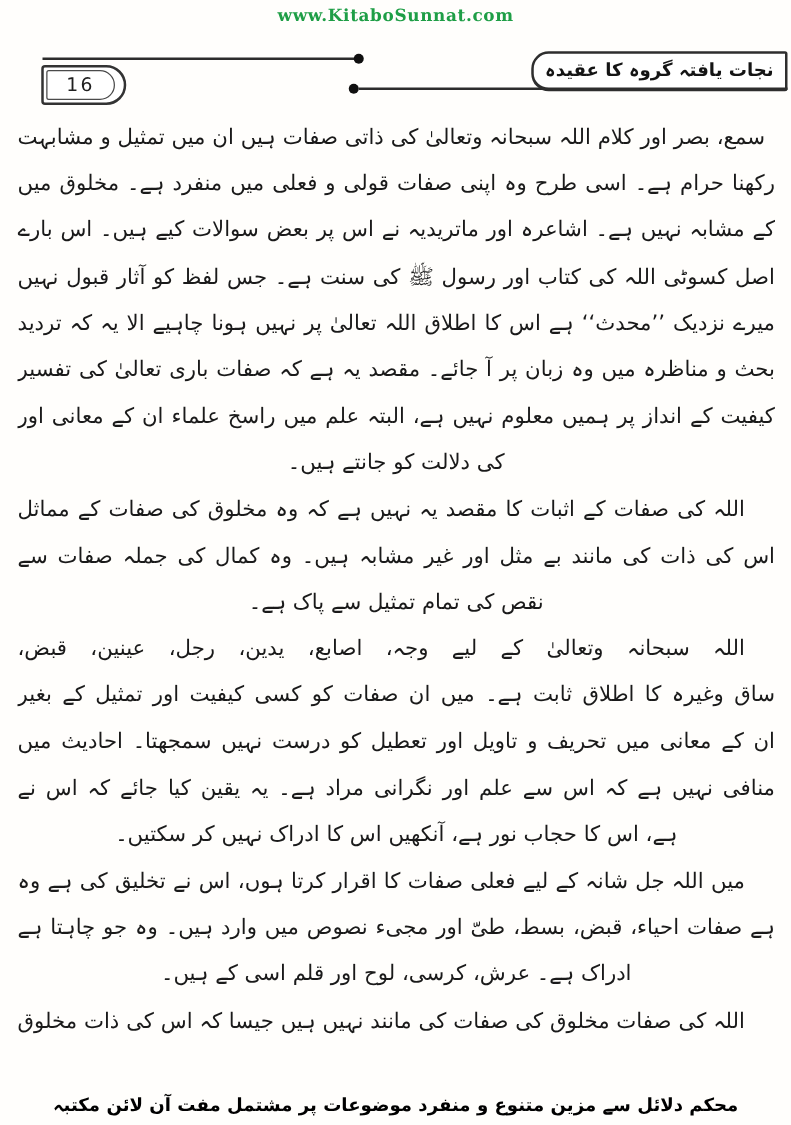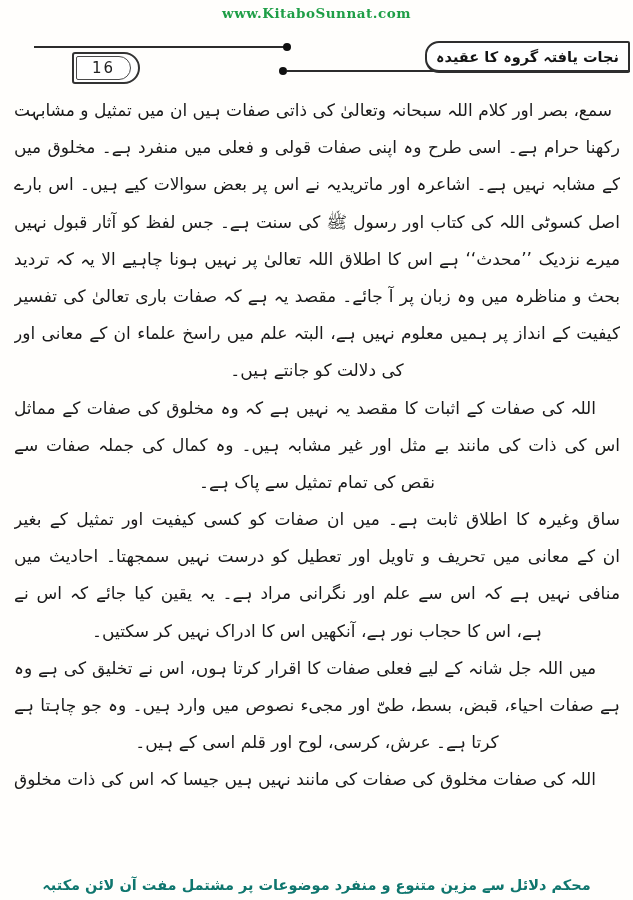--- a/index.html
+++ b/index.html
@@ -31,21 +31,20 @@
     border:2px solid #2e2e2e;border-bottom-width:3px;
     border-radius:14px 2px 2px 14px;
     display:flex;align-items:center;justify-content:center;
     direction:rtl;font-size:14.5px;font-weight:bold;color:#141414;
     background:#fff;
   }
   .page-tab{
     position:absolute;left:33px;top:52px;width:64px;height:28px;
     border:2px solid #333;border-radius:3px 16px 16px 3px;
     background:#fff;
-    margin-left:39px;
   }
   .page-tab-inner{
     position:absolute;top:2px;bottom:2px;left:2px;right:7px;
     border:1px solid #4a4a4a;border-radius:2px 12px 12px 2px;
     display:flex;align-items:center;justify-content:center;
     font-size:15px;letter-spacing:2px;color:#202020;
   }
   
   .body-text{
     position:absolute;left:14px;right:13px;top:92px;
@@ -56,21 +55,21 @@
     height:37.2px;line-height:37.2px;overflow:hidden;
     text-align:justify;text-align-last:justify;
   }
   .bline.center{text-align:left;text-align-last:center;}
   .bline.ind{padding-right:24px;}
   .bline.ind-sm{padding-right:8px;}
   
   .footer{
     position:absolute;bottom:7px;left:0;width:100%;
     direction:rtl;text-align:center;
-    font-size:14.5px;font-weight:bold;color:#0f766e;
+    font-size:14.5px;font-weight:bold;color:#000000;
   }
 </style>
 </head>
 <body>
 
 <div class="page">
 
   <div class="site-url">www.KitaboSunnat.com</div>
 
   <div class="rule rule-top"></div>
@@ -91,25 +90,26 @@
     <div class="bline">رکھنا حرام ہے۔ اسی طرح وہ اپنی صفات قولی و فعلی میں منفرد ہے۔ مخلوق میں سے کوئی بھی اس</div>
     <div class="bline">کے مشابہ نہیں ہے۔ اشاعرہ اور ماتریدیہ نے اس پر بعض سوالات کیے ہیں۔ اس بارے میں</div>
     <div class="bline">اصل کسوٹی اللہ کی کتاب اور رسول ﷺ کی سنت ہے۔ جس لفظ کو آثار قبول نہیں کرتے وہ</div>
     <div class="bline">میرے نزدیک ’’محدث‘‘ ہے اس کا اطلاق اللہ تعالیٰ پر نہیں ہونا چاہیے الا یہ کہ تردید کے لیے</div>
     <div class="bline">بحث و مناظرہ میں وہ زبان پر آ جائے۔ مقصد یہ ہے کہ صفات باری تعالیٰ کی تفسیر اس کی</div>
     <div class="bline">کیفیت کے انداز پر ہمیں معلوم نہیں ہے، البتہ علم میں راسخ علماء ان کے معانی اور حقائق پر ان</div>
     <div class="bline center">کی دلالت کو جانتے ہیں۔</div>
     <div class="bline ind">اللہ کی صفات کے اثبات کا مقصد یہ نہیں ہے کہ وہ مخلوق کی صفات کے مماثل ہیں بلکہ وہ</div>
     <div class="bline">اس کی ذات کی مانند بے مثل اور غیر مشابہ ہیں۔ وہ کمال کی جملہ صفات سے متصف ہے اور</div>
     <div class="bline center">نقص کی تمام تمثیل سے پاک ہے۔</div>
+    <div class="bline ind">اللہ سبحانہ وتعالیٰ کے لیے وجہ، اصابع، یدین، رجل، عینین، قبض،</div>
     <div class="bline">ساق وغیرہ کا اطلاق ثابت ہے۔ میں ان صفات کو کسی کیفیت اور تمثیل کے بغیر تسلیم کرتا ہوں</div>
     <div class="bline">ان کے معانی میں تحریف و تاویل اور تعطیل کو درست نہیں سمجھتا۔ احادیث میں مذکور ہے وہ</div>
     <div class="bline">منافی نہیں ہے کہ اس سے علم اور نگرانی مراد ہے۔ یہ یقین کیا جائے کہ اس نے حقیقتاً کلام کیا</div>
     <div class="bline center">ہے، اس کا حجاب نور ہے، آنکھیں اس کا ادراک نہیں کر سکتیں۔</div>
     <div class="bline ind">میں اللہ جل شانہ کے لیے فعلی صفات کا اقرار کرتا ہوں، اس نے تخلیق کی ہے وہ مصور</div>
     <div class="bline">ہے صفات احیاء، قبض، بسط، طیّ اور مجیء نصوص میں وارد ہیں۔ وہ جو چاہتا ہے</div>
-    <div class="bline center">کرتا ہے۔ عرش، کرسی، لوح اور قلم اسی کے ہیں۔</div>
+    <div class="bline center">ادراک ہے۔ عرش، کرسی، لوح اور قلم اسی کے ہیں۔</div>
     <div class="bline ind">اللہ کی صفات مخلوق کی صفات کی مانند نہیں ہیں جیسا کہ اس کی ذات مخلوق کی ہستی ہے</div>
   </div>
 
   <div class="footer">محکم دلائل سے مزین متنوع و منفرد موضوعات پر مشتمل مفت آن لائن مکتبہ</div>
 
 </div>
 
 </body></html>

